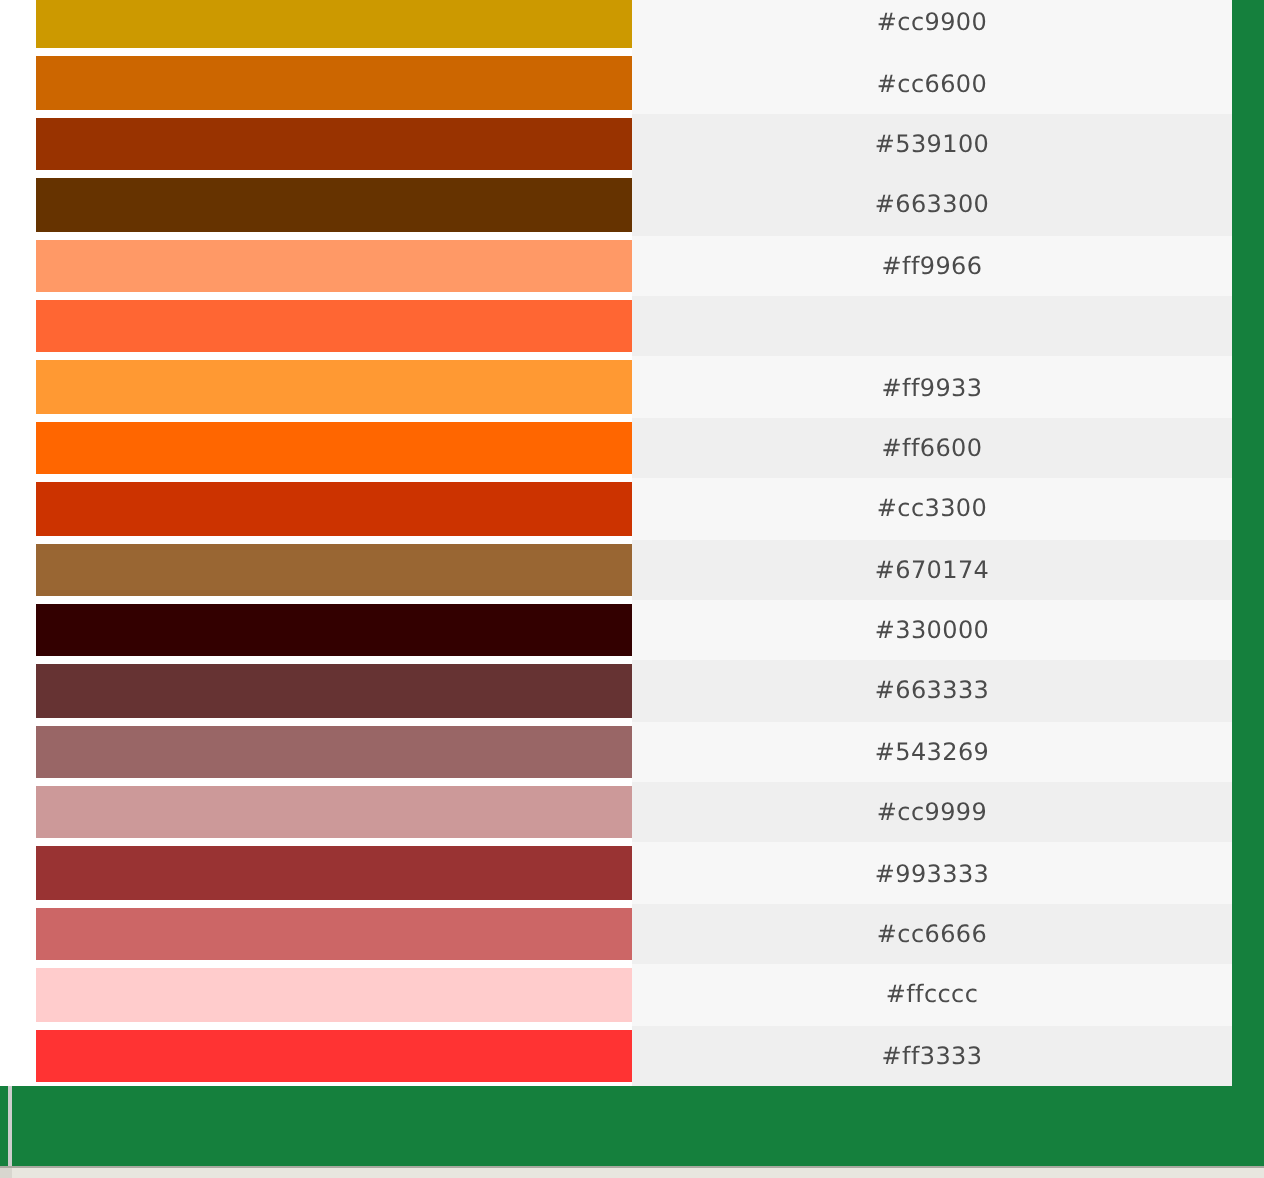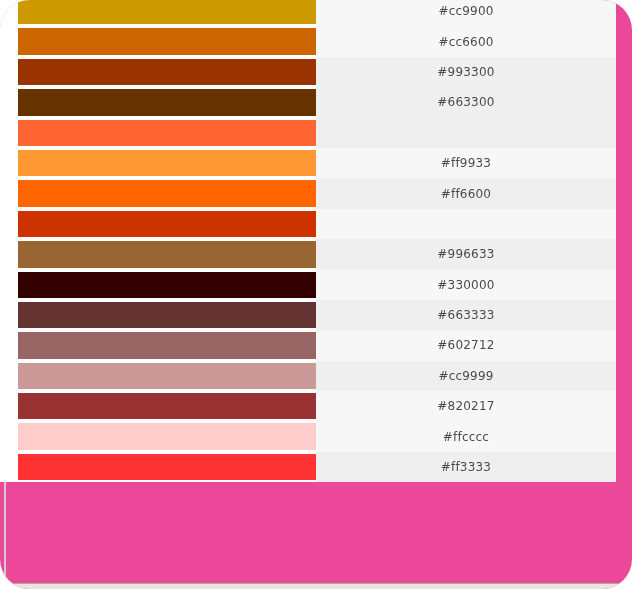--- a/index.html
+++ b/index.html
@@ -13,23 +13,22 @@
     height: 589px;
     overflow: hidden;
     font-family: "DejaVu Sans", "Liberation Sans", sans-serif;
   }
 
   
   #page-root {
     position: relative;
     width: 632px;
     height: 589px;
-    background: #ec4899;
+    background: #15803d;
     overflow: hidden;
-    border-radius: 30px;
   }
 
   
   .left-gutter-rule {
     position: absolute;
     left: 4px;
     top: 0;
     width: 2px;
     height: 585px;
     background: #cdcdcd;
@@ -130,31 +129,39 @@
         </div>
         <div class="swatch-hex-cell">
           <span class="swatch-hex-label">#cc6600</span>
         </div>
       </div>
       <div class="swatch-row even">
         <div class="swatch-chip-cell">
           <div class="swatch-chip" style="background: rgb(153, 51, 0);"></div>
         </div>
         <div class="swatch-hex-cell">
-          <span class="swatch-hex-label">#993300</span>
+          <span class="swatch-hex-label">#539100</span>
         </div>
       </div>
       <div class="swatch-row even">
         <div class="swatch-chip-cell">
           <div class="swatch-chip" style="background: rgb(102, 51, 0);"></div>
         </div>
         <div class="swatch-hex-cell">
           <span class="swatch-hex-label">#663300</span>
         </div>
       </div>
+      <div class="swatch-row odd">
+        <div class="swatch-chip-cell">
+          <div class="swatch-chip" style="background: rgb(255, 153, 102);"></div>
+        </div>
+        <div class="swatch-hex-cell">
+          <span class="swatch-hex-label">#ff9966</span>
+        </div>
+      </div>
       <div class="swatch-row even">
         <div class="swatch-chip-cell">
           <div class="swatch-chip" style="background: rgb(255, 102, 51);"></div>
         </div>
       </div>
       <div class="swatch-row odd">
         <div class="swatch-chip-cell">
           <div class="swatch-chip" style="background: rgb(255, 153, 51);"></div>
         </div>
         <div class="swatch-hex-cell">
@@ -166,27 +173,30 @@
           <div class="swatch-chip" style="background: rgb(255, 102, 0);"></div>
         </div>
         <div class="swatch-hex-cell">
           <span class="swatch-hex-label">#ff6600</span>
         </div>
       </div>
       <div class="swatch-row odd">
         <div class="swatch-chip-cell">
           <div class="swatch-chip" style="background: rgb(204, 51, 0);"></div>
         </div>
+        <div class="swatch-hex-cell">
+          <span class="swatch-hex-label">#cc3300</span>
+        </div>
       </div>
       <div class="swatch-row even">
         <div class="swatch-chip-cell">
           <div class="swatch-chip" style="background: rgb(153, 102, 51);"></div>
         </div>
         <div class="swatch-hex-cell">
-          <span class="swatch-hex-label">#996633</span>
+          <span class="swatch-hex-label">#670174</span>
         </div>
       </div>
       <div class="swatch-row odd">
         <div class="swatch-chip-cell">
           <div class="swatch-chip" style="background: rgb(51, 0, 0);"></div>
         </div>
         <div class="swatch-hex-cell">
           <span class="swatch-hex-label">#330000</span>
         </div>
       </div>
@@ -196,37 +206,45 @@
         </div>
         <div class="swatch-hex-cell">
           <span class="swatch-hex-label">#663333</span>
         </div>
       </div>
       <div class="swatch-row odd">
         <div class="swatch-chip-cell">
           <div class="swatch-chip" style="background: rgb(153, 102, 102);"></div>
         </div>
         <div class="swatch-hex-cell">
-          <span class="swatch-hex-label">#602712</span>
+          <span class="swatch-hex-label">#543269</span>
         </div>
       </div>
       <div class="swatch-row even">
         <div class="swatch-chip-cell">
           <div class="swatch-chip" style="background: rgb(204, 153, 153);"></div>
         </div>
         <div class="swatch-hex-cell">
           <span class="swatch-hex-label">#cc9999</span>
         </div>
       </div>
       <div class="swatch-row odd">
         <div class="swatch-chip-cell">
           <div class="swatch-chip" style="background: rgb(153, 51, 51);"></div>
         </div>
         <div class="swatch-hex-cell">
-          <span class="swatch-hex-label">#820217</span>
+          <span class="swatch-hex-label">#993333</span>
+        </div>
+      </div>
+      <div class="swatch-row even">
+        <div class="swatch-chip-cell">
+          <div class="swatch-chip" style="background: rgb(204, 102, 102);"></div>
+        </div>
+        <div class="swatch-hex-cell">
+          <span class="swatch-hex-label">#cc6666</span>
         </div>
       </div>
       <div class="swatch-row odd">
         <div class="swatch-chip-cell">
           <div class="swatch-chip" style="background: rgb(255, 204, 204);"></div>
         </div>
         <div class="swatch-hex-cell">
           <span class="swatch-hex-label">#ffcccc</span>
         </div>
       </div>

